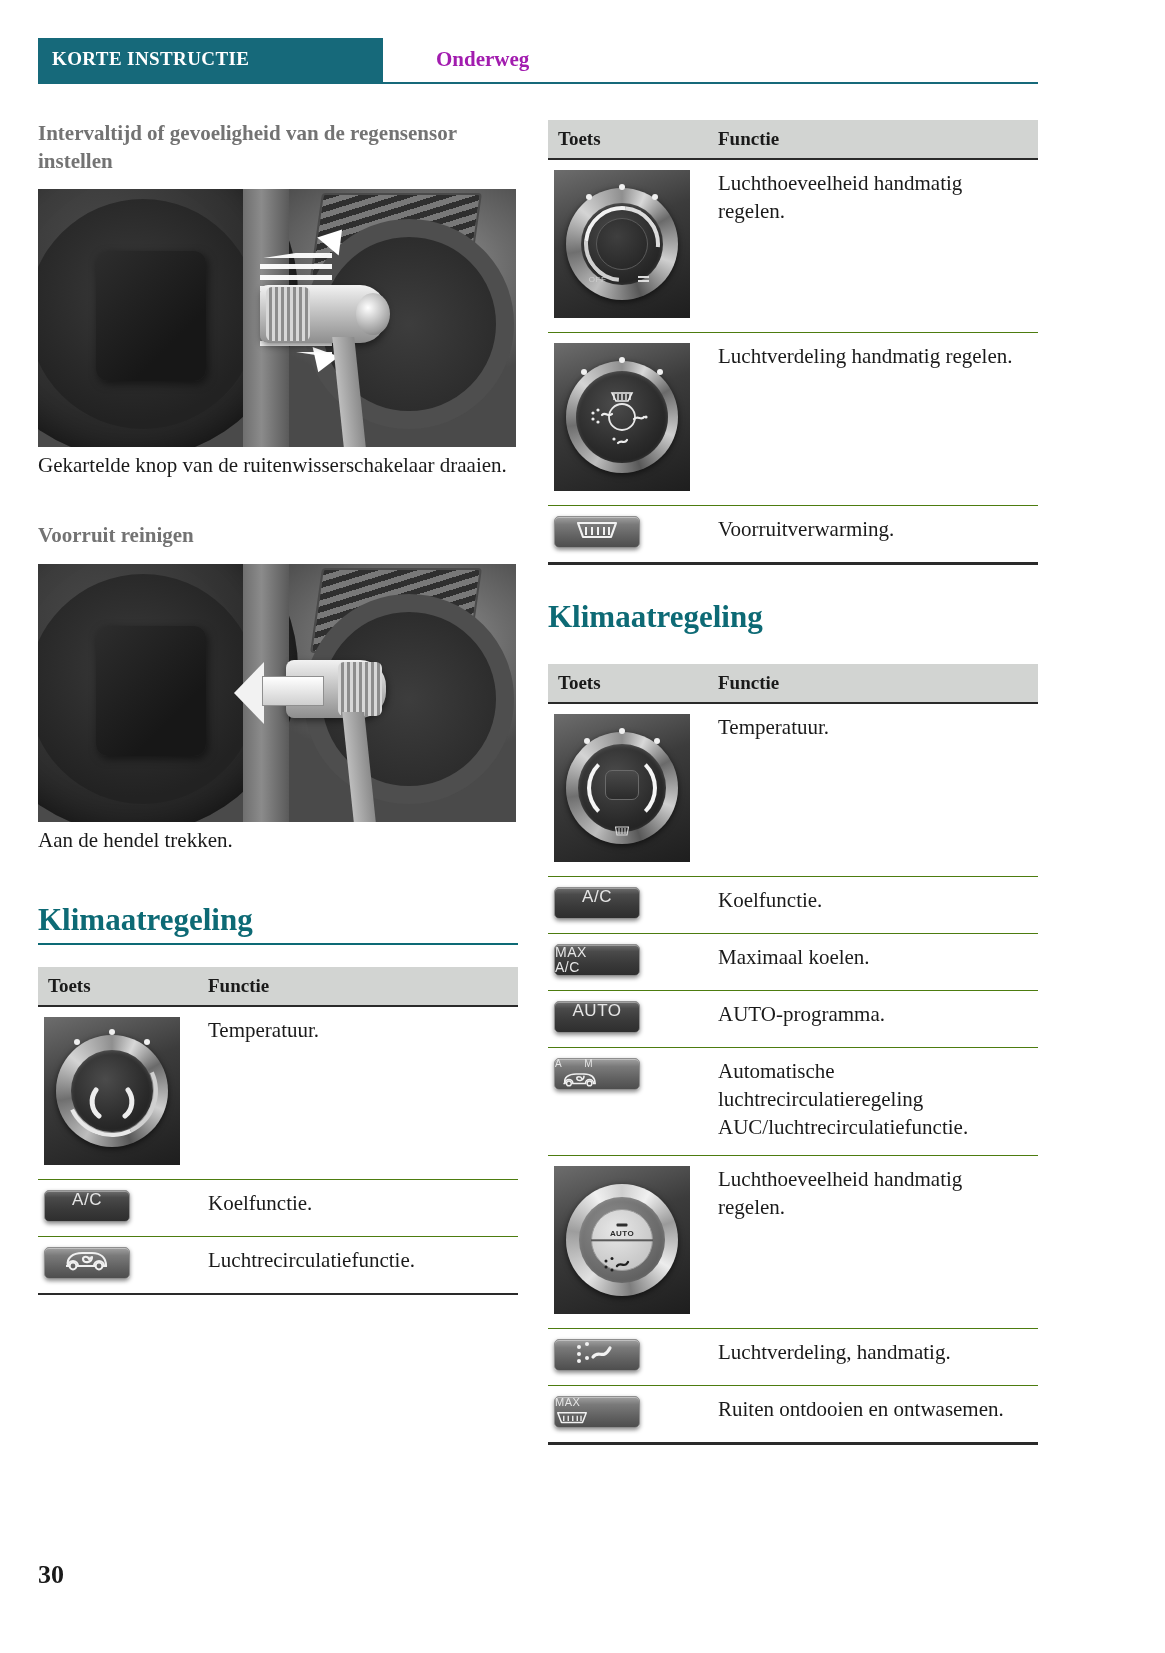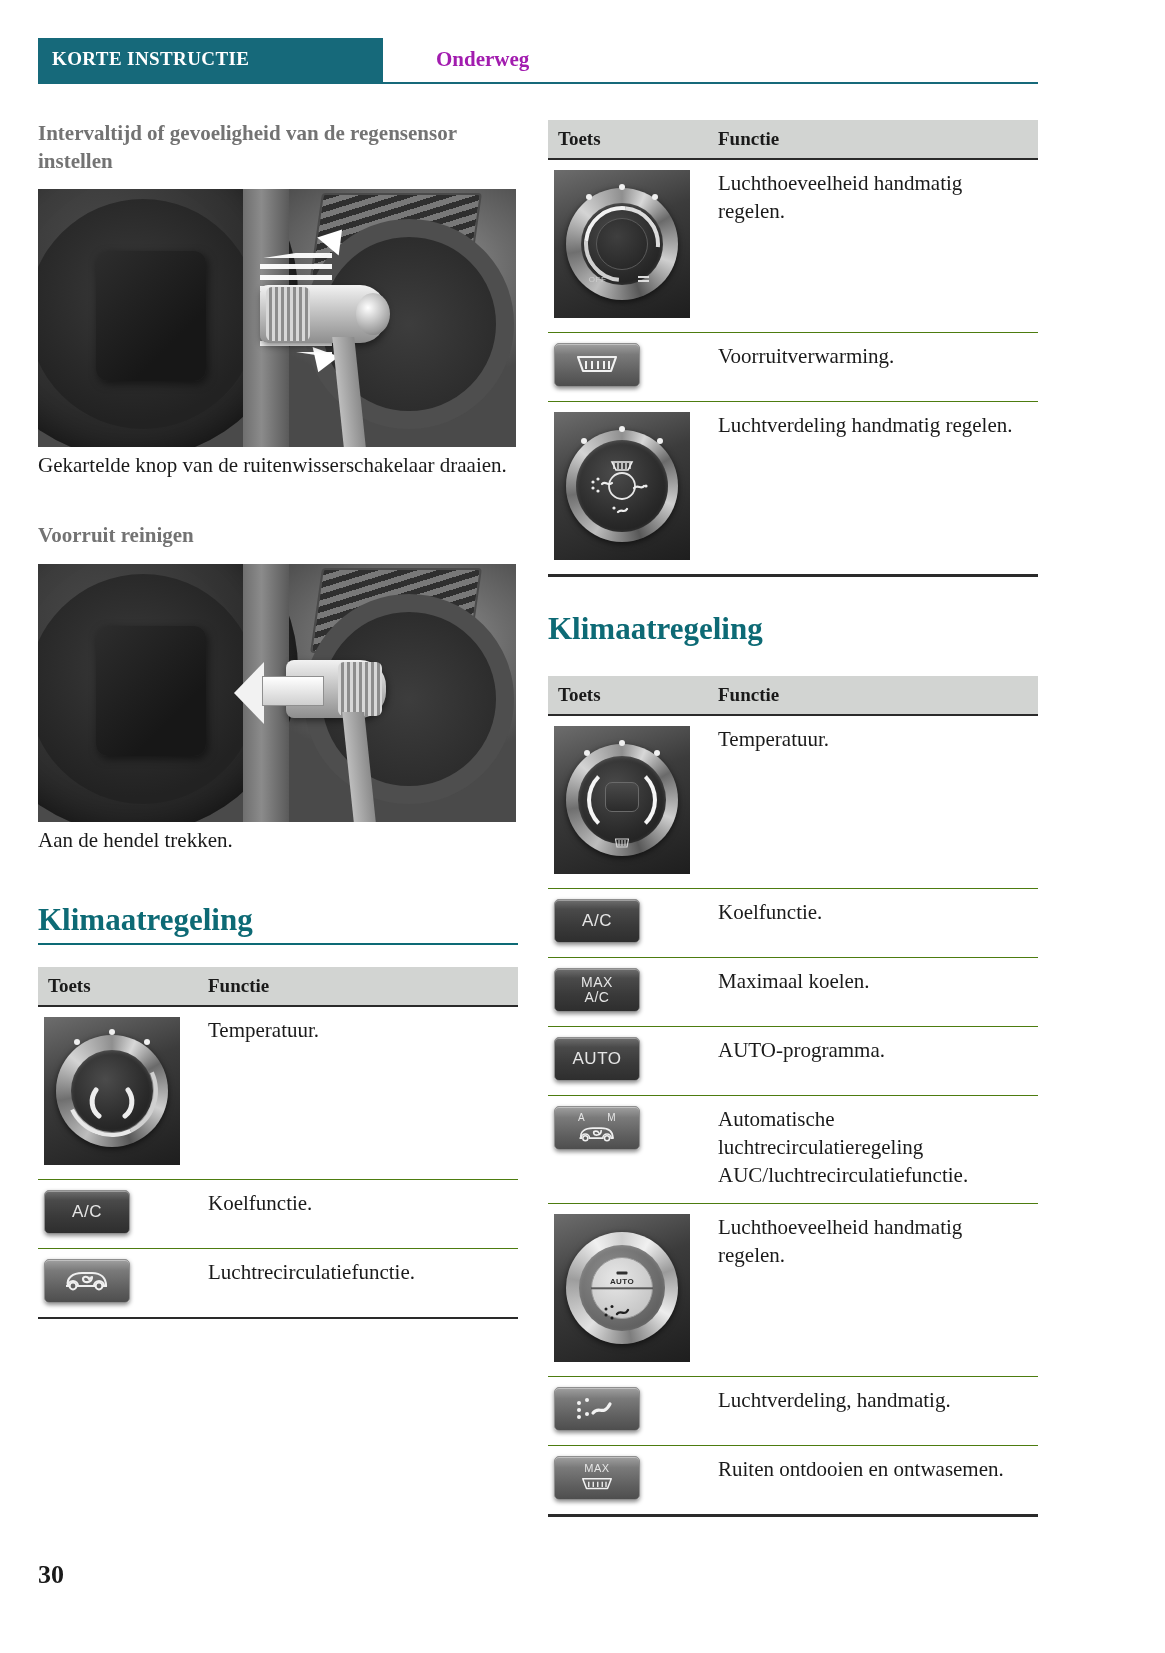--- a/index.html
+++ b/index.html
@@ -212,25 +212,25 @@
     color:#e7e7e7; font-weight:bold; letter-spacing:.4px;
   }
   .knob-square {
     position:absolute; left:50%; top:48%; transform:translate(-50%,-50%);
     width:34px; height:30px; border-radius:7px;
     background:linear-gradient(180deg,#4a4a4a,#2b2b2b);
     border:1px solid #6a6a6a;
   }
 
   .btn {
-    width:86px; height:44px; border-radius:5px;
+    width:86px; height:32px; border-radius:5px;
     background:linear-gradient(180deg,#6e6e6e 0%,#4a4a4a 22%,#3a3a3a 60%,#2e2e2e 100%);
     border:1px solid #8f8f8f;
     box-shadow:0 2px 4px rgba(0,0,0,.45), inset 0 1px 0 rgba(255,255,255,.35);
-    display:flex; align-items:center; justify-content:center;
+    display:flex; align-items:flex-start; justify-content:center;
     color:#e6e6e6; font-family:"Liberation Sans", sans-serif;
     font-size:17px; letter-spacing:.5px; line-height:1.05; text-align:center;
     position:relative;
   }
   .btn.two-line { font-size:14px; }
   .btn.lighter {
     background:linear-gradient(180deg,#a0a0a0 0%,#7a7a7a 25%,#616161 65%,#4e4e4e 100%);
   }
   svg.icon { display:block; }
 </style>
@@ -366,31 +366,20 @@
             <div class="knob-tick" style="left:26%;top:24px;"></div>
             <div class="knob-tick" style="left:74%;top:24px;"></div>
             <div class="knob-label" style="bottom:32px;left:32%;">OFF</div>
             <svg class="icon" width="12" height="10" viewBox="0 0 12 10" style="position:absolute;left:62%;bottom:34px;">
               <rect x="0" y="2" width="11" height="2" fill="#dcdcdc"></rect>
               <rect x="0" y="6" width="11" height="2" fill="#dcdcdc"></rect>
             </svg>
           </div>
         </td>
         <td>Luchthoeveelheid handmatig regelen.</td>
-      </tr>
-      <tr>
-        <td class="c1">
-          <div class="btn lighter">
-            <svg class="icon" width="46" height="28" viewBox="0 0 46 28">
-              <path d="M9 20 L4 6 H42 L37 20 Z" stroke="#f2f2f2" stroke-width="2.2" fill="none" stroke-linejoin="round"></path>
-              <path d="M12 18 v-8 M18 18 v-8 M24 18 v-8 M30 18 v-8 M35 18 v-8" stroke="#f2f2f2" stroke-width="2"></path>
-            </svg>
-          </div>
-        </td>
-        <td>Voorruitverwarming.</td>
       </tr>
       <tr>
         <td class="c1">
           <div class="knob-photo tall">
             <div class="knob-outer"></div>
             <div class="knob-inner" style="width:92px;height:92px;"></div>
             <div class="knob-tick" style="top:14px;"></div>
             <div class="knob-tick" style="left:22%;top:26px;"></div>
             <div class="knob-tick" style="left:78%;top:26px;"></div>
             <svg class="icon" width="96" height="96" viewBox="0 0 96 96" style="position:absolute;left:50%;top:50%;transform:translate(-50%,-50%);">
@@ -410,20 +399,31 @@
               </g>
               <g fill="#ededed">
                 <circle cx="40" cy="70" r="1.6"></circle>
                 <path d="M44 74 c4 -4, 6 2, 9 -3" stroke="#ededed" stroke-width="2.2" fill="none" stroke-linecap="round"></path>
               </g>
             </svg>
           </div>
         </td>
         <td>Luchtverdeling handmatig regelen.</td>
       </tr>
+      <tr>
+        <td class="c1">
+          <div class="btn lighter">
+            <svg class="icon" width="46" height="28" viewBox="0 0 46 28">
+              <path d="M9 20 L4 6 H42 L37 20 Z" stroke="#f2f2f2" stroke-width="2.2" fill="none" stroke-linejoin="round"></path>
+              <path d="M12 18 v-8 M18 18 v-8 M24 18 v-8 M30 18 v-8 M35 18 v-8" stroke="#f2f2f2" stroke-width="2"></path>
+            </svg>
+          </div>
+        </td>
+        <td>Voorruitverwarming.</td>
+      </tr>
     </tbody>
   </table>
   <div class="tbl-end"></div>
 
   <h1 class="h-big" style="margin-top:34px;">Klimaatregeling</h1>
 
   <table class="kv" style="margin-top:24px;">
     <thead>
       <tr>
         <th class="c1">Toets</th>

